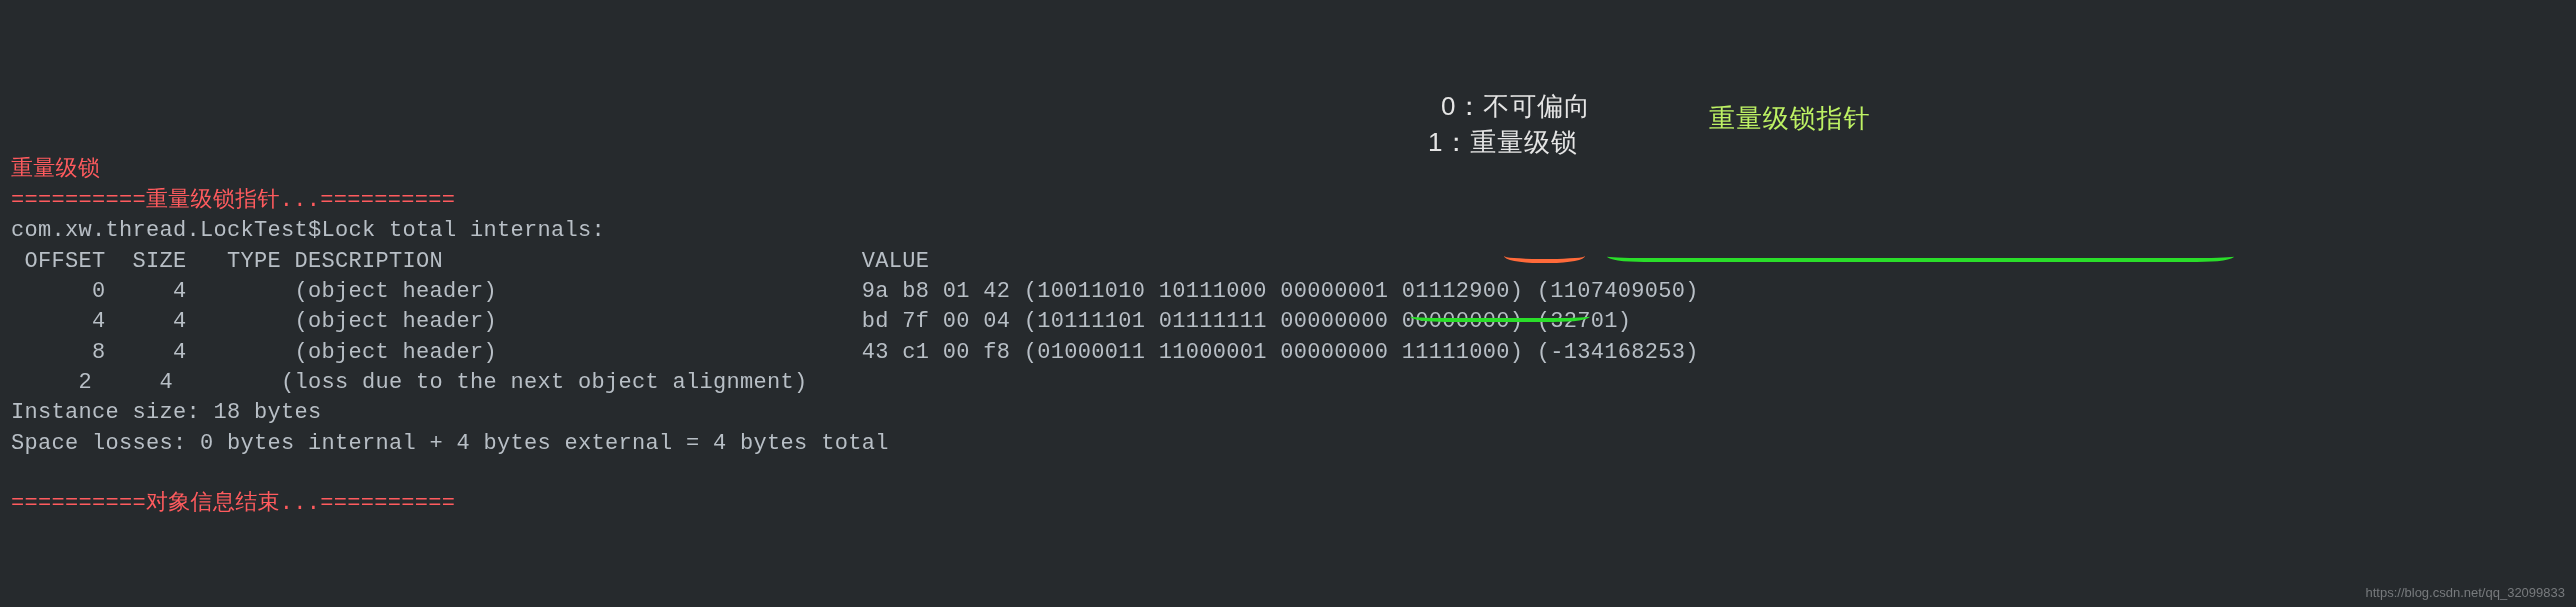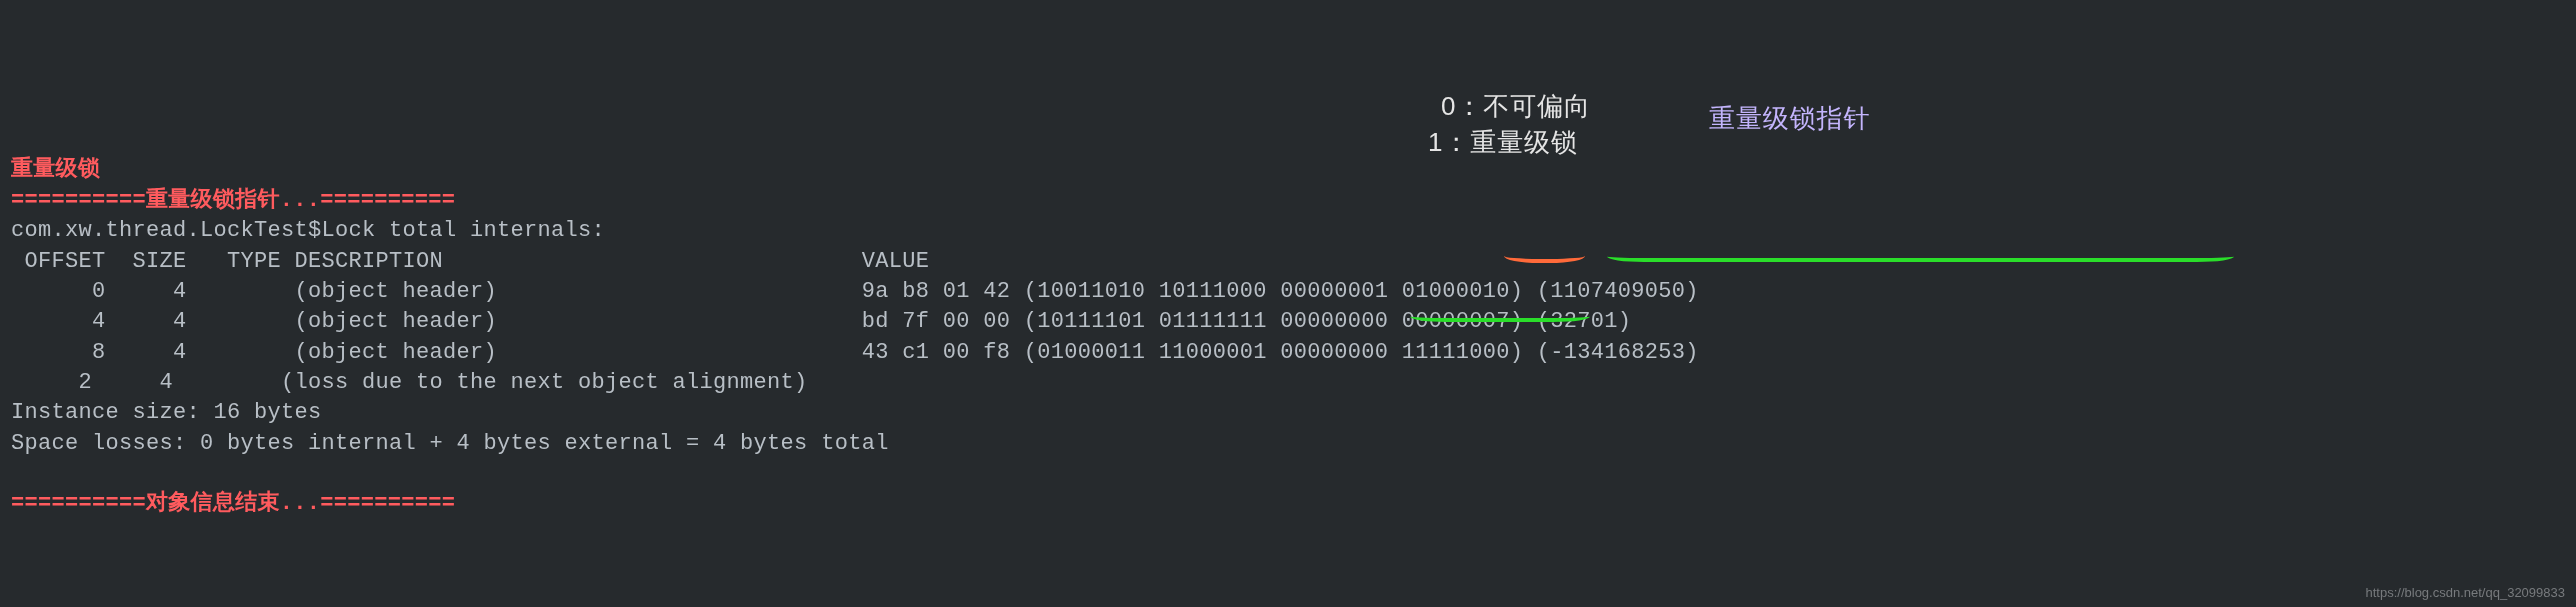--- a/index.html
+++ b/index.html
@@ -9,25 +9,25 @@
     font-size: 22px;
     color: #b8bfc6;
     width: 2576px;
     height: 607px;
     overflow: hidden;
     position: relative;
     line-height: 1.38;
     letter-spacing: 0.3px;
     white-space: pre;
   }
-  .red { color: #ff5b5e; font-weight: 700; margin-top: 8px; }
+  .red { color: #ff5b5e; font-weight: 400; margin-top: 8px; }
   .content { padding: 3.7px 11px 0 11px; }
   .anno { position: absolute; font-weight: 500; font-family: "PingFang SC","Hiragino Sans GB","Microsoft YaHei",sans-serif; font-size: 26px; letter-spacing: 0.9px; }
   .anno-red { color: #e5e5e5; }
-  .anno-green { color: #c4b5fd; }
+  .anno-green { color: #bef264; }
   .underline-red {
     position: absolute;
     height: 7.4px;
     background: transparent;
     border-bottom: 4.6px solid #ff6a3a;
     border-radius: 0 0 37px 37px / 0 0 7.4px 7.4px;
   }
   .underline-green {
     position: absolute;
     height: 5.5px;
@@ -49,25 +49,25 @@
 </head>
 <body>
 
 
 
 <div class="content">
 <span class="red">重量级锁</span>
 <span class="red">==========重量级锁指针...==========</span>
 <span>com.xw.thread.LockTest$Lock total internals:</span>
 <span> OFFSET  SIZE   TYPE DESCRIPTION                               VALUE</span>
-<span>      0     4        (object header)                           9a b8 01 42 (10011010 10111000 00000001 01000010) (1107409050)</span>
-<span>      4     4        (object header)                           bd 7f 00 00 (10111101 01111111 00000000 00000007) (32701)</span>
+<span>      0     4        (object header)                           9a b8 01 42 (10011010 10111000 00000001 01112900) (1107409050)</span>
+<span>      4     4        (object header)                           bd 7f 00 04 (10111101 01111111 00000000 00000000) (32701)</span>
 <span>      8     4        (object header)                           43 c1 00 f8 (01000011 11000001 00000000 11111000) (-134168253)</span>
 <span>     2     4        (loss due to the next object alignment)</span>
-<span>Instance size: 16 bytes</span>
+<span>Instance size: 18 bytes</span>
 <span>Space losses: 0 bytes internal + 4 bytes external = 4 bytes total</span>
 
 <span class="red">==========对象信息结束...==========</span>
 </div>
 
 <div class="anno anno-red" style="left:1441px; top:89px;">0：不可偏向</div>
 <div class="anno anno-red" style="left:1428px; top:125px;">1：重量级锁</div>
 <div class="anno anno-green" style="left:1709px; top:101px;">重量级锁指针</div>
 
 <div class="underline-red" style="left:1504px; top:256px; width:81px;"></div>

